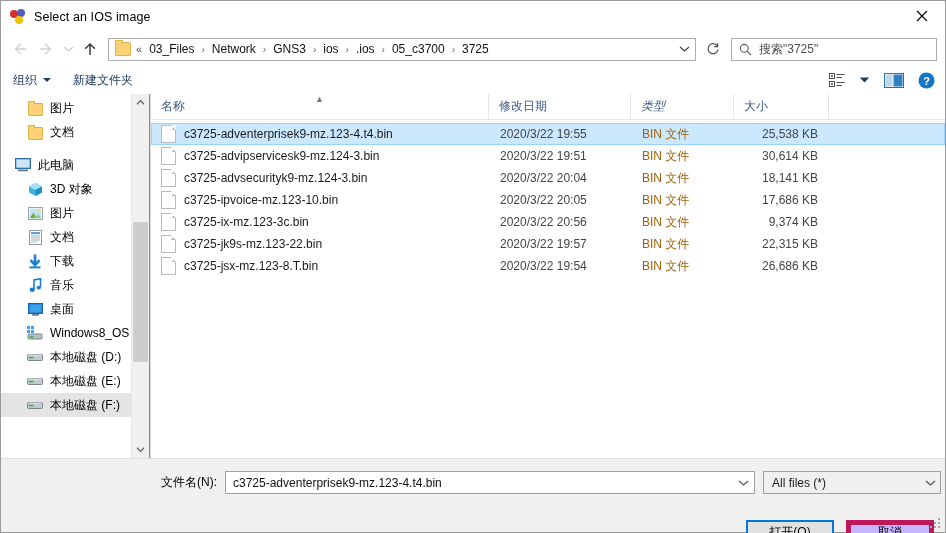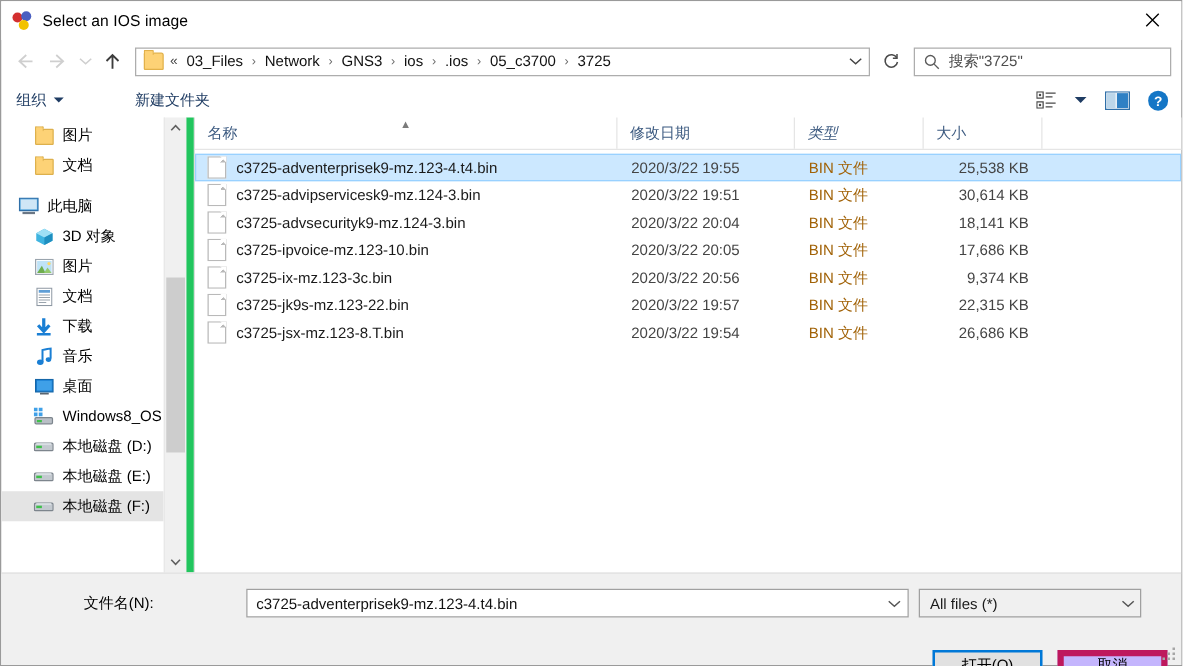--- a/index.html
+++ b/index.html
@@ -132,21 +132,20 @@
   }
   .search-icon { margin: 0 7px 0 7px; display:flex; }
   .search-ph { font-size: 12px; color: #4d4d4d; }
 
   
   .toolbar {
     height: 28px; min-height: 28px;
     display: flex; align-items: center;
     padding: 0 10px 0 12px;
     box-sizing: border-box;
-    gap: 35px;
   }
   .tb-item {
     font-size: 12px;
     color: #1f3c63;
     display: flex; align-items: center;
     margin-right: 22px;
   }
   .tb-caret {
     margin-left: 6px;
     width: 0; height: 0;
@@ -164,21 +163,21 @@
     min-height: 0;
     padding: 0 0 0 0;
   }
 
   
   .sidebar-wrap {
     width: 148px;
     flex: 0 0 auto;
     position: relative;
     display: flex;
-    border-right: 6px solid #22c55e;
+    border-right: 1px solid #22c55e;
   }
   .sidebar {
     flex: 1 1 auto;
     overflow: hidden;
     padding-top: 2px;
   }
   .sb-item {
     height: 24px;
     display: flex;
     align-items: center;
@@ -326,22 +325,22 @@
     height: 73px;
     position: relative;
   }
   .fn-row {
     display: flex; align-items: center;
     padding-top: 12px;
     padding-left: 0;
   }
   .fn-label {
     font-size: 12px; color: #000;
-    width: 196px;
-    text-align: center;
+    width: 224px;
+    text-align: right;
     padding-right: 8px;
     box-sizing: border-box;
   }
   .fn-input {
     width: 530px;
     height: 23px;
     background: #ffffff;
     border: 1px solid #a0a0a0;
     box-sizing: border-box;
     display: flex; align-items: center;

